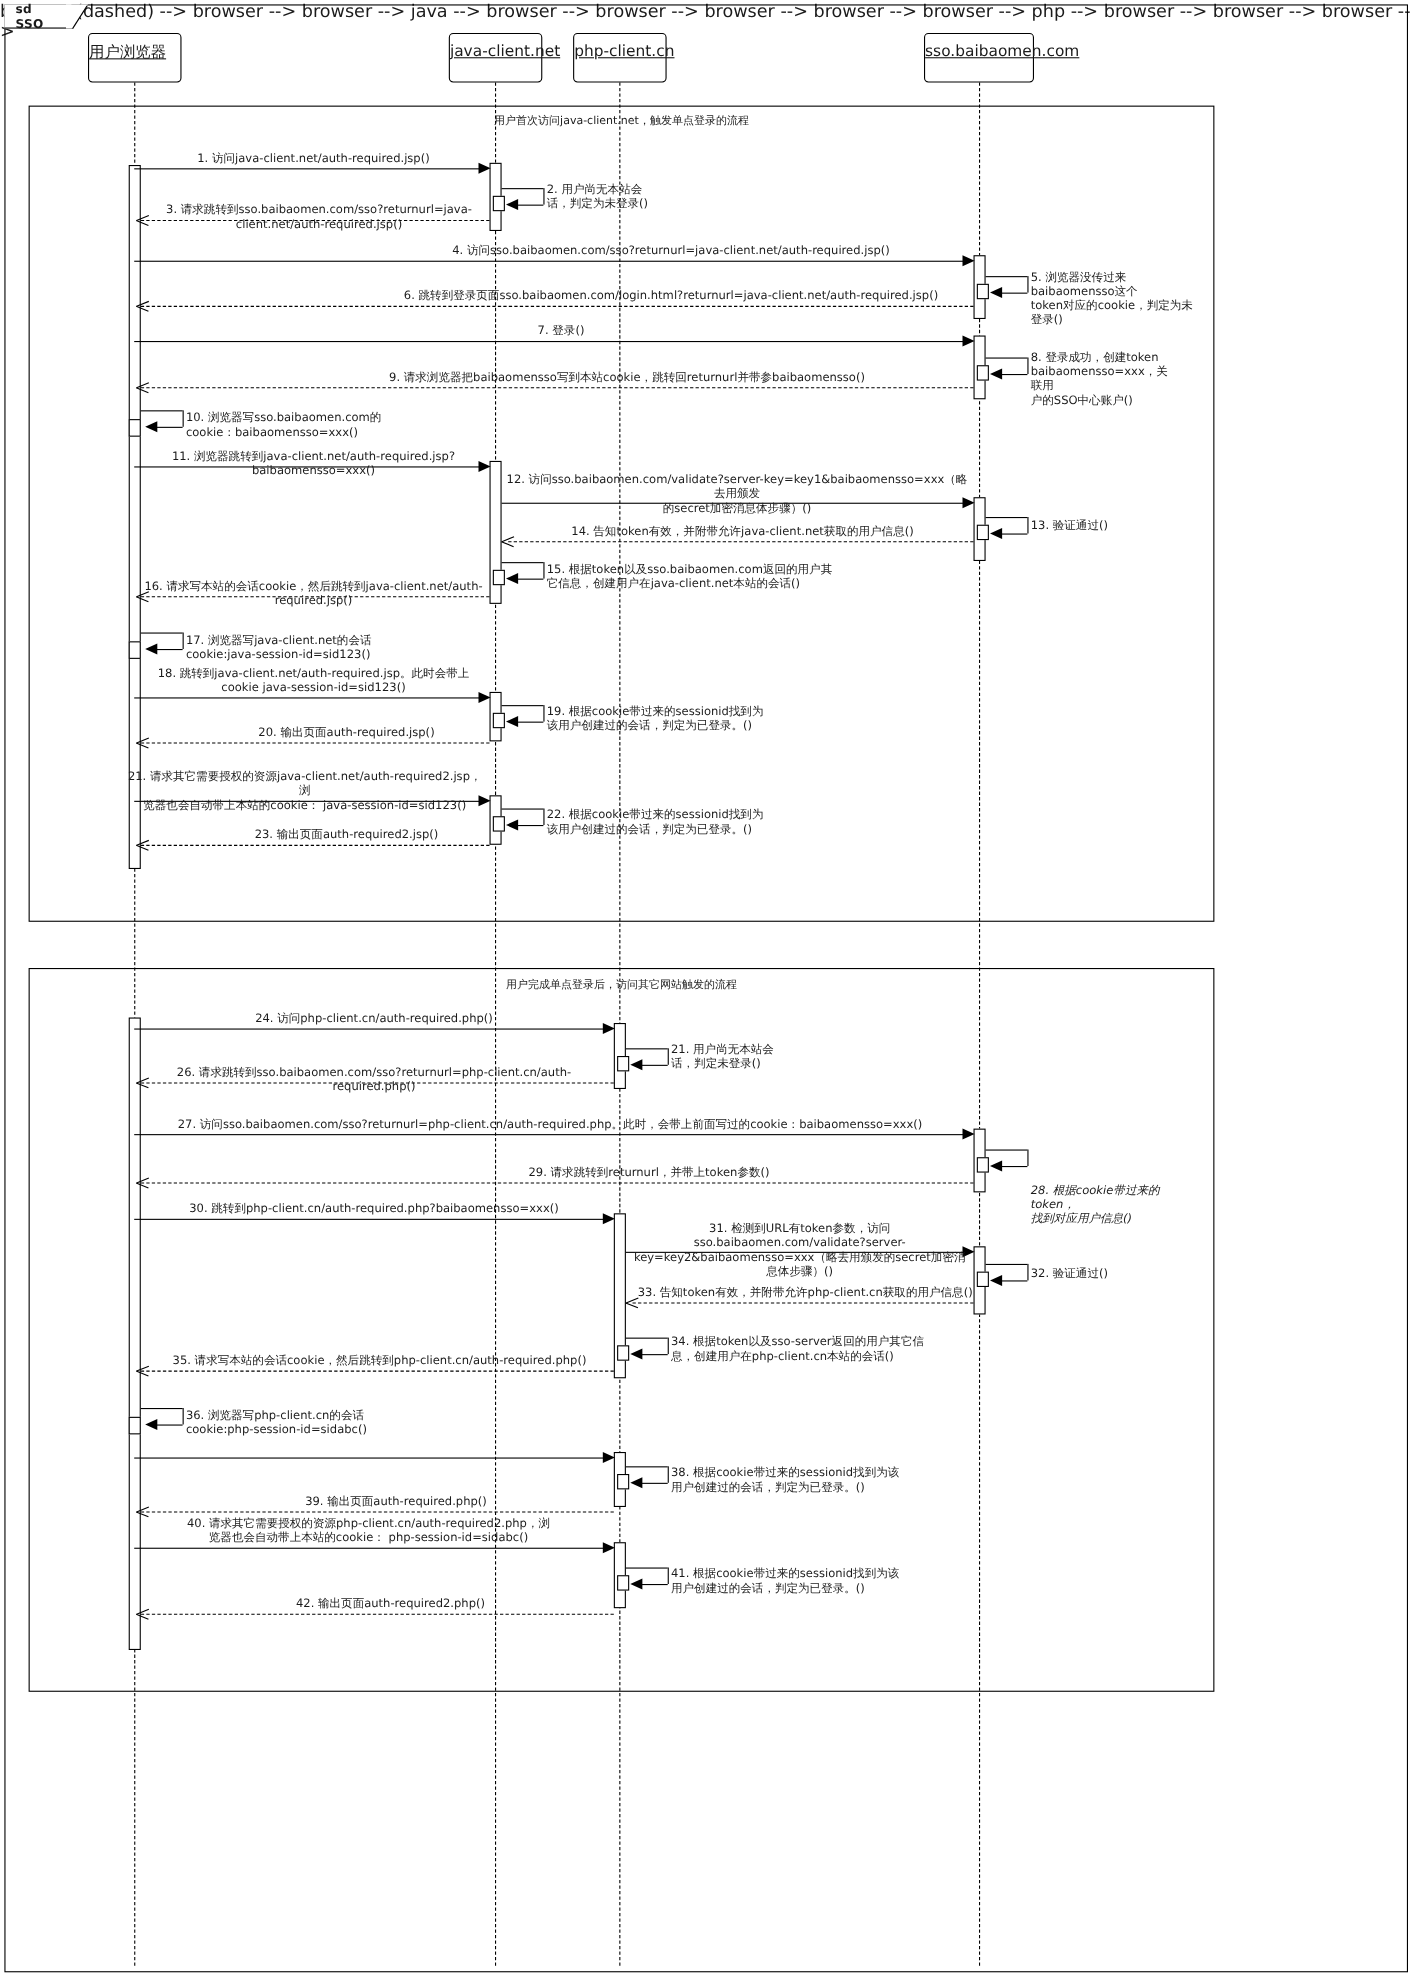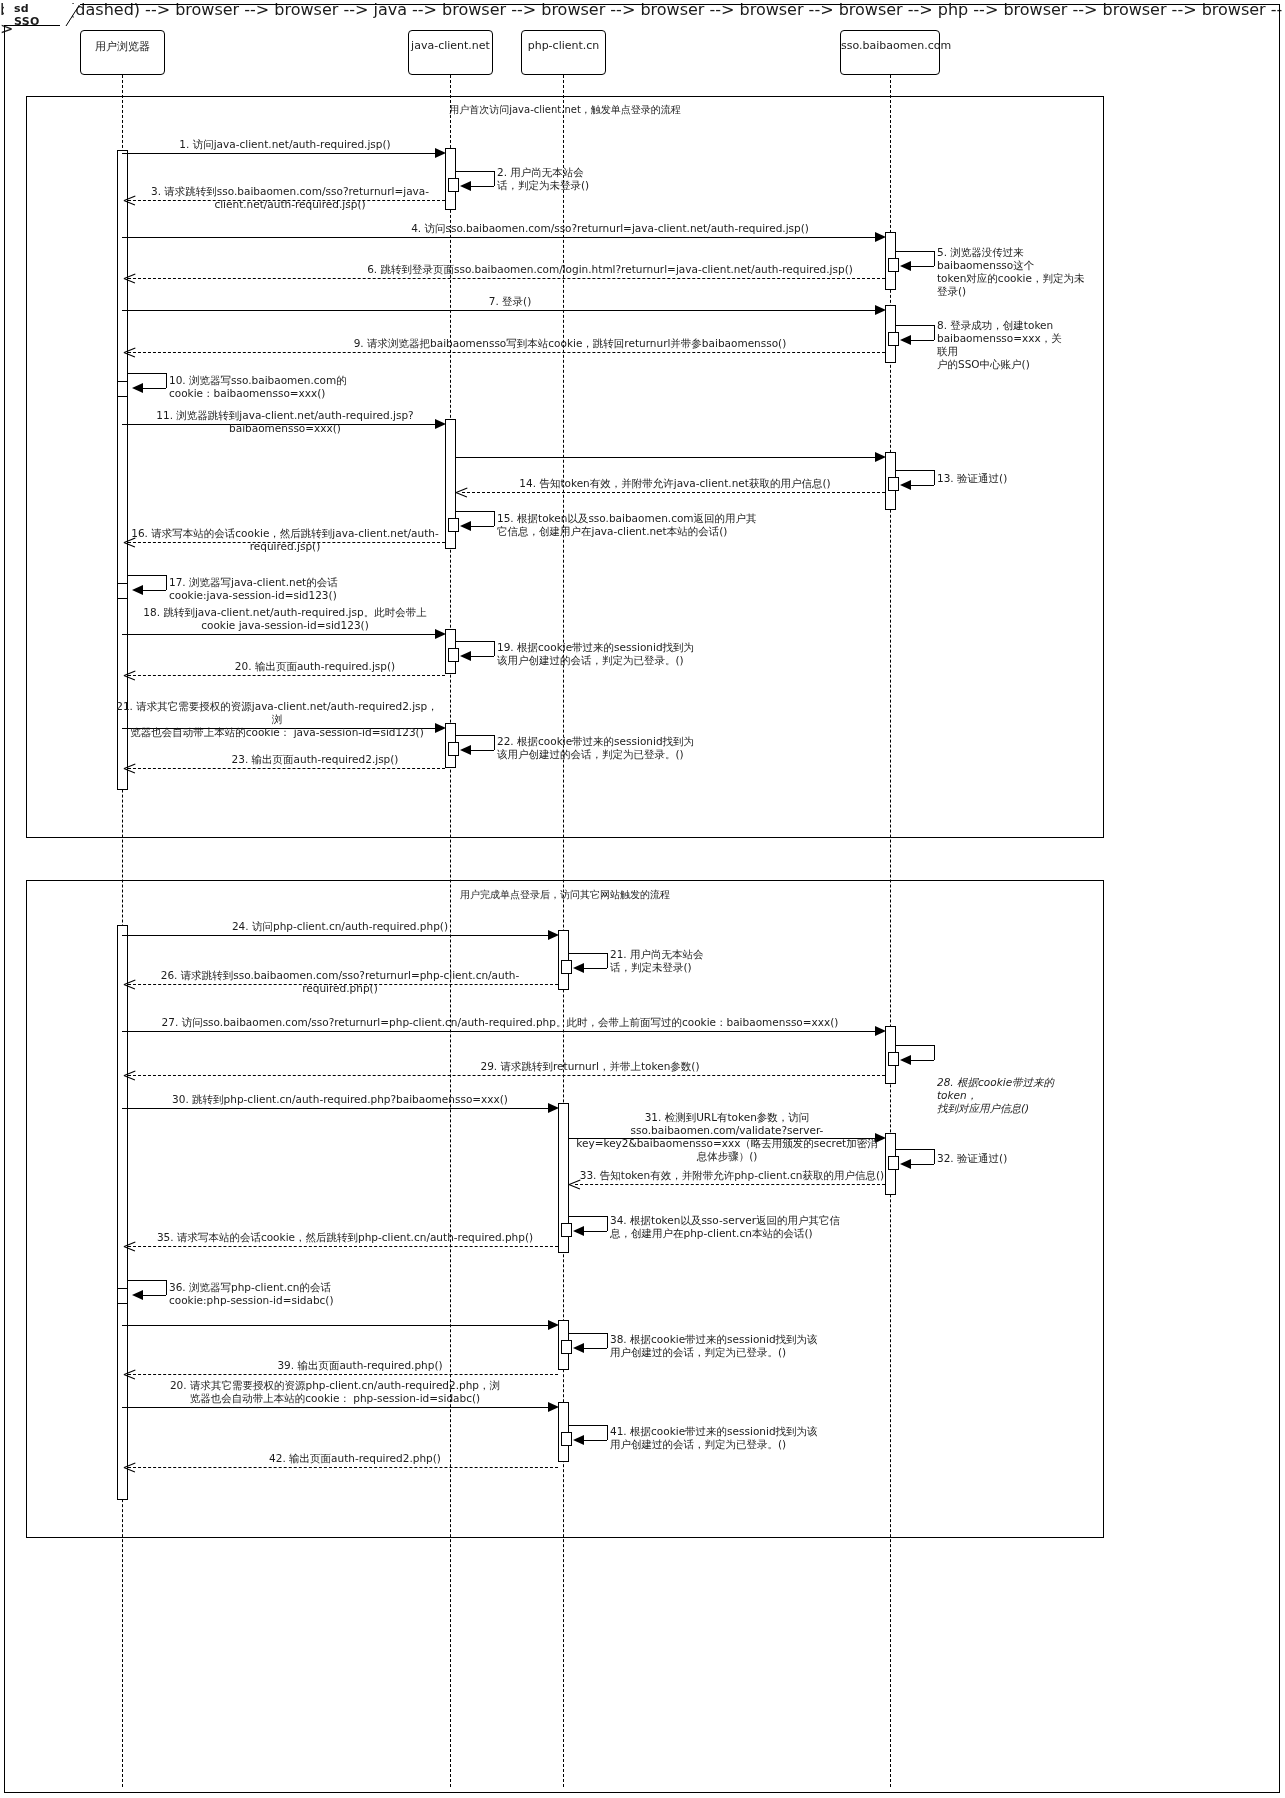--- a/index.html
+++ b/index.html
@@ -7,21 +7,21 @@
   #canvas{position:relative;width:1285px;height:1798px;background:#fff;overflow:hidden;}
 
   
   .sd-frame{position:absolute;left:4px;top:4px;width:1276px;height:1789px;border:1px solid #000;box-sizing:border-box;}
   .sd-tab{position:absolute;left:4px;top:4px;height:22px;background:#fff;border:1px solid #000;border-left:none;border-top:none;box-sizing:border-box;}
   .sd-tab-inner{display:flex;align-items:center;height:100%;padding:0 22px 0 10px;font-size:11px;font-weight:bold;letter-spacing:.3px;}
   .sd-tab-clip{position:absolute;left:0;top:0;width:100%;height:100%;}
 
   
   .actor{position:absolute;border:1px solid #000;border-radius:4px;background:#fff;box-sizing:border-box;}
-  .actor-label{position:absolute;left:0;right:0;top:8px;text-align:center;font-size:11px;white-space:nowrap;}
+  .actor-label{position:absolute;left:0;right:0;top:8px;font-size:14px;white-space:nowrap;text-decoration:underline;}
   .lifeline{position:absolute;width:0;border-left:1px dashed #000;}
   .activation{position:absolute;background:#fff;border:1px solid #000;box-sizing:border-box;width:11px;}
 
   
   .frag{position:absolute;border:1px solid #000;background:transparent;box-sizing:border-box;}
   .frag-title{position:absolute;font-size:10px;white-space:nowrap;text-align:center;}
 
   
   .msg-line{position:absolute;height:0;border-top:1px solid #000;}
   .msg-line.dashed{border-top:1px dashed #000;}
@@ -187,20 +187,22 @@
       cookie：baibaomensso=xxx()</div>
 
   
   <div class="msg-line" style="left:122px;top:424px;width:317px;"></div>
   <div class="arrow-r" style="left:435px;top:419px;"></div>
   <div class="msg-label" style="left:120px;top:409px;width:330px;">11. 浏览器跳转到java-client.net/auth-required.jsp?baibaomensso=xxx()</div>
 
   
   <div class="msg-line" style="left:456px;top:457px;width:423px;"></div>
   <div class="arrow-r" style="left:875px;top:452px;"></div>
+  <div class="msg-label" style="left:460px;top:430px;width:420px;">12. 访问sso.baibaomen.com/validate?server-key=key1&amp;baibaomensso=xxx（略去用颁发
+的secret加密消息体步骤）()</div>
 
   
   <div class="self-top" style="left:896px;top:470px;width:38px;"></div>
   <div class="self-right" style="left:934px;top:470px;height:15px;"></div>
   <div class="self-bottom" style="left:910px;top:485px;width:24px;"></div>
   <div class="arrow-r" style="left:900px;top:480px;transform:rotate(180deg);"></div>
   <div class="self-label" style="left:937px;top:472px;width:120px;">13. 验证通过()</div>
 
    java --&gt;
   <div class="msg-line dashed" style="left:462px;top:492px;width:423px;"></div>
@@ -361,21 +363,21 @@
 用户创建过的会话，判定为已登录。()</div>
 
    browser --&gt;
   <div class="msg-line dashed" style="left:128px;top:1374px;width:430px;"></div>
   <div class="arrow-open-l" style="left:124px;top:1369px;"></div>
   <div class="msg-label" style="left:210px;top:1359px;width:300px;">39. 输出页面auth-required.php()</div>
 
   
   <div class="msg-line" style="left:122px;top:1407px;width:430px;"></div>
   <div class="arrow-r" style="left:548px;top:1402px;"></div>
-  <div class="msg-label" style="left:125px;top:1379px;width:420px;">20. 请求其它需要授权的资源php-client.cn/auth-required2.php，浏
+  <div class="msg-label" style="left:125px;top:1379px;width:420px;">40. 请求其它需要授权的资源php-client.cn/auth-required2.php，浏
 览器也会自动带上本站的cookie： php-session-id=sidabc()</div>
 
   
   <div class="self-top" style="left:569px;top:1425px;width:38px;"></div>
   <div class="self-right" style="left:607px;top:1425px;height:15px;"></div>
   <div class="self-bottom" style="left:583px;top:1440px;width:24px;"></div>
   <div class="arrow-r" style="left:573px;top:1435px;transform:rotate(180deg);"></div>
   <div class="self-label" style="left:610px;top:1425px;width:235px;">41. 根据cookie带过来的sessionid找到为该
 用户创建过的会话，判定为已登录。()</div>
 

